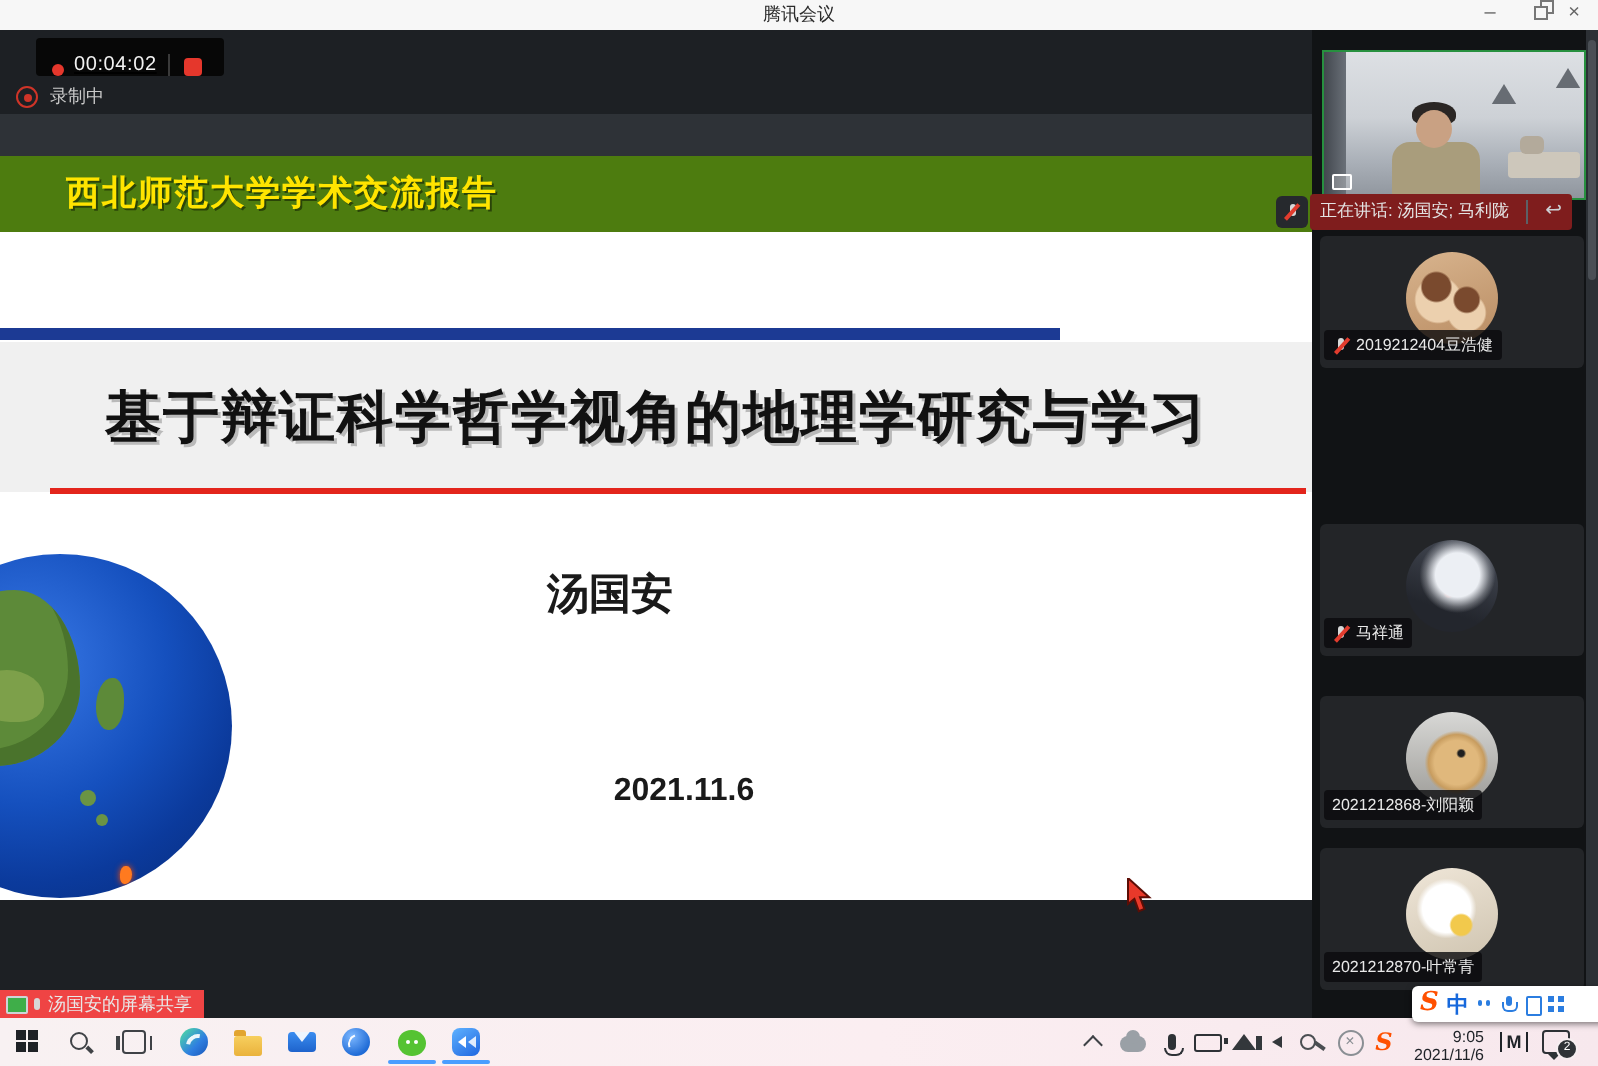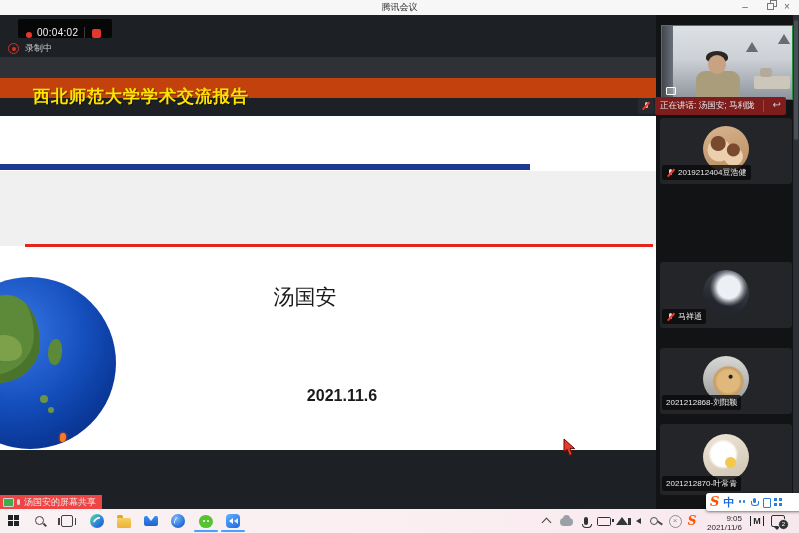--- a/index.html
+++ b/index.html
@@ -23,37 +23,37 @@
   .rec-dot{width:6px;height:6px;border-radius:50%;background:#e5372c;margin-left:8px;}
   .rec-time{color:#f2f2f2;font-size:10px;margin-left:5px;letter-spacing:.3px;}
   .rec-div{width:1px;height:11px;background:#3a3a3a;margin-left:6px;}
   .rec-stop{width:9px;height:9px;background:#e5372c;border-radius:2px;margin-left:7px;cursor:pointer;}
   .rec-status{position:absolute;left:8px;top:42px;display:flex;align-items:center;}
   .rec-ring{width:9px;height:9px;border:1.5px solid #cf3428;border-radius:50%;position:relative;}
   .rec-ring::after{content:"";position:absolute;left:2.5px;top:2.5px;width:4px;height:4px;border-radius:50%;background:#cf3428;}
   .rec-status-label{color:#c9c9c9;font-size:9px;margin-left:6px;}
   
   .slide-darkstrip{position:absolute;left:0;top:57px;width:656px;height:21px;background:#2e3237;}
-  .slide-banner{position:absolute;left:0;top:78px;width:656px;height:20px;background:#c2410c;}
+  .slide-banner{position:absolute;left:0;top:78px;width:656px;height:38px;background:#4d7c0f;}
   .slide-banner-text{position:absolute;left:33px;top:7px;font-size:17px;font-weight:bold;color:#ffe400;letter-spacing:1px;text-shadow:1px 1px 0 rgba(0,0,0,.45);}
   .slide-white{position:absolute;left:0;top:116px;width:656px;height:334px;background:#ffffff;overflow:hidden;}
   .blue-line{position:absolute;left:0;top:48px;width:530px;height:6px;background:#1c3a94;}
   .gray-box{position:absolute;left:0;top:55px;width:656px;height:75px;background:#f0f0f0;}
   .slide-title{position:absolute;left:0;top:55px;width:656px;height:75px;line-height:75px;text-align:center;
                font-size:28px;font-weight:900;color:#111;letter-spacing:1px;text-shadow:1.5px 1.5px 0 rgba(120,120,120,.45);}
   .red-line{position:absolute;left:25px;top:128px;width:628px;height:3px;background:#e3251c;}
   .globe{position:absolute;left:-56px;top:161px;width:172px;height:172px;border-radius:50%;
          background:radial-gradient(circle at 40% 32%,#3a7ae8,#1550be 45%,#0b3a9c 70%,#072a77 100%);overflow:hidden;}
   .land1{position:absolute;left:18px;top:18px;width:78px;height:88px;background:#5d8a39;border-radius:58% 42% 55% 45%/50% 55% 45% 50%;box-shadow:inset -6px -8px 0 #4a732c;}
   .land2{position:absolute;left:44px;top:58px;width:34px;height:26px;background:#7da04a;border-radius:50% 60% 40% 55%;}
   .land4{position:absolute;left:104px;top:62px;width:14px;height:26px;background:#5d8a39;border-radius:60% 40% 55% 45%;}
   .land5{position:absolute;left:96px;top:118px;width:8px;height:8px;background:#6a9444;border-radius:50%;}
   .land6{position:absolute;left:104px;top:130px;width:6px;height:6px;background:#6a9444;border-radius:50%;}
   .taiwan{position:absolute;left:116px;top:156px;width:6px;height:9px;background:#ff7a1f;border-radius:50% 50% 60% 40%;box-shadow:0 0 3px #ff4d00;}
-  .presenter-name{position:absolute;left:80px;top:167px;width:450px;text-align:center;font-size:21px;font-weight:400;color:#1a1a1a;}
+  .presenter-name{position:absolute;left:80px;top:167px;width:450px;text-align:center;font-size:21px;font-weight:700;color:#1a1a1a;}
   .presenter-affil{position:absolute;left:112px;top:234px;width:460px;text-align:center;font-size:16px;font-weight:700;color:#1a1a1a;}
   .presenter-date{position:absolute;left:112px;top:271px;width:460px;text-align:center;font-size:16px;font-weight:700;color:#1a1a1a;}
   .cursor{position:absolute;left:563px;top:439px;width:14px;height:18px;z-index:60;}
   
   .share-badge{position:absolute;left:0;top:495px;height:14px;background:#ef4444;color:#e8e8e8;font-size:9px;
                display:flex;align-items:center;padding:0 6px 0 3px;z-index:20;}
   .sh-screen{width:9px;height:7px;border:1px solid #cfd3d7;border-radius:1px;margin-right:3px;background:#3fae49;}
   .sh-mic{width:3px;height:6px;background:#d8d8d8;border-radius:1.5px;margin-right:4px;}
   
   .video-tile{position:absolute;left:661px;top:25px;width:130px;height:73px;border:1px solid #27903f;background:#c8ccd2;overflow:hidden;z-index:5;}
@@ -180,20 +180,21 @@
   <div class="scroll-track"></div>
   <div class="scroll-thumb"></div>
 
   <div class="slide-darkstrip"></div>
   <div class="slide-banner">
     <div class="slide-banner-text">西北师范大学学术交流报告</div>
   </div>
   <div class="slide-white">
     <div class="blue-line"></div>
     <div class="gray-box"></div>
+    <div class="slide-title">基于辩证科学哲学视角的地理学研究与学习</div>
     <div class="red-line"></div>
     <div class="globe">
       <i class="land1"></i>
       <i class="land2"></i>
 
       <i class="land4"></i>
       <i class="land5"></i>
       <i class="land6"></i>
       <i class="taiwan"></i>
     </div>

